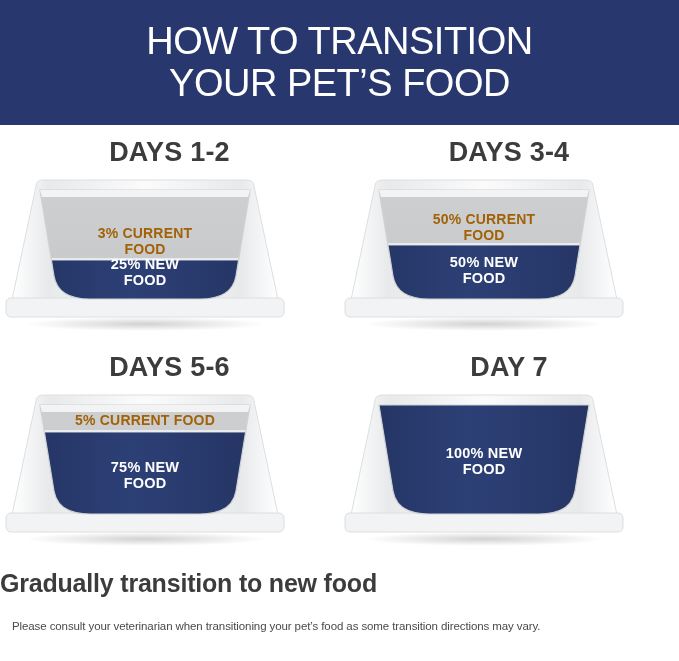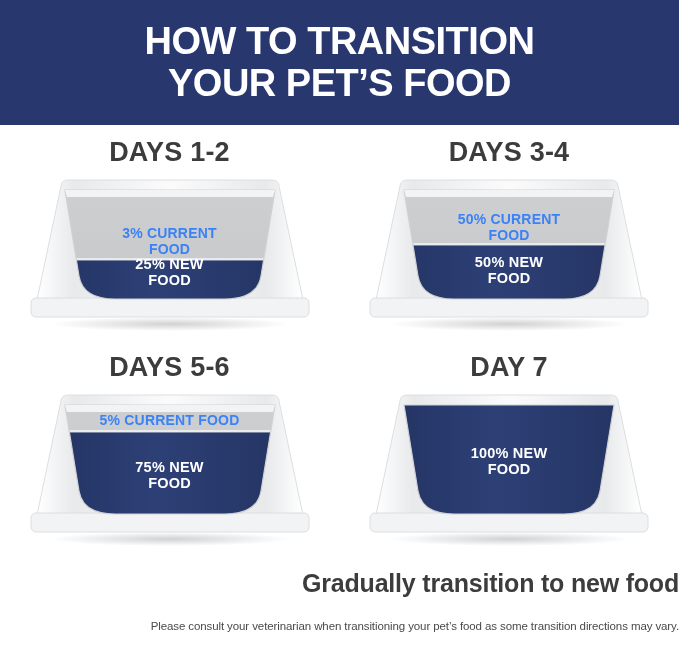--- a/index.html
+++ b/index.html
@@ -21,42 +21,41 @@
     height: 125px;
     background: #28386e;
     display: flex;
     align-items: center;
     justify-content: center;
     flex-direction: column;
     box-sizing: border-box;
   }
   .banner-line {
     color: #ffffff;
-    font-weight: bold;
+    font-weight: normal;
     font-size: 38px;
     letter-spacing: -0.5px;
     line-height: 1.08;
     text-align: center;
     white-space: nowrap;
   }
 
   
   .grid {
     width: 679px;
     padding-top: 14px;
     box-sizing: border-box;
     display: grid;
     grid-template-columns: 339px 340px;
     grid-template-rows: 215px 215px;
   }
   .card {
     position: relative;
     display: flex;
     flex-direction: column;
-    align-items: center;
   }
   .card-title {
     font-size: 27px;
     font-weight: bold;
     color: #3c3c3c;
     letter-spacing: 0.2px;
     margin: 0 0 6px 0;
     text-align: center;
     line-height: 1;
   }
@@ -80,39 +79,39 @@
     pointer-events: none;
   }
   .lbl {
     position: absolute;
     width: 100%;
     text-align: center;
     line-height: 1.12;
     white-space: pre-line;
   }
   .lbl-current {
-    color: #3b82f6;
+    color: #a16207;
     font-size: 14px;
     font-weight: bold;
     letter-spacing: 0.2px;
   }
   .lbl-new {
     color: #ffffff;
     font-size: 14.5px;
     font-weight: bold;
     letter-spacing: 0.2px;
   }
 
   
   .footer {
     width: 679px;
     position: absolute;
     left: 0;
     top: 568px;
-    text-align: right;
+    text-align: left;
   }
   .footer-head {
     color: #3c3c3c;
     font-size: 25px;
     font-weight: bold;
     line-height: 1.2;
     letter-spacing: -0.2px;
   }
   .footer-note {
     color: #4a4a4a;

